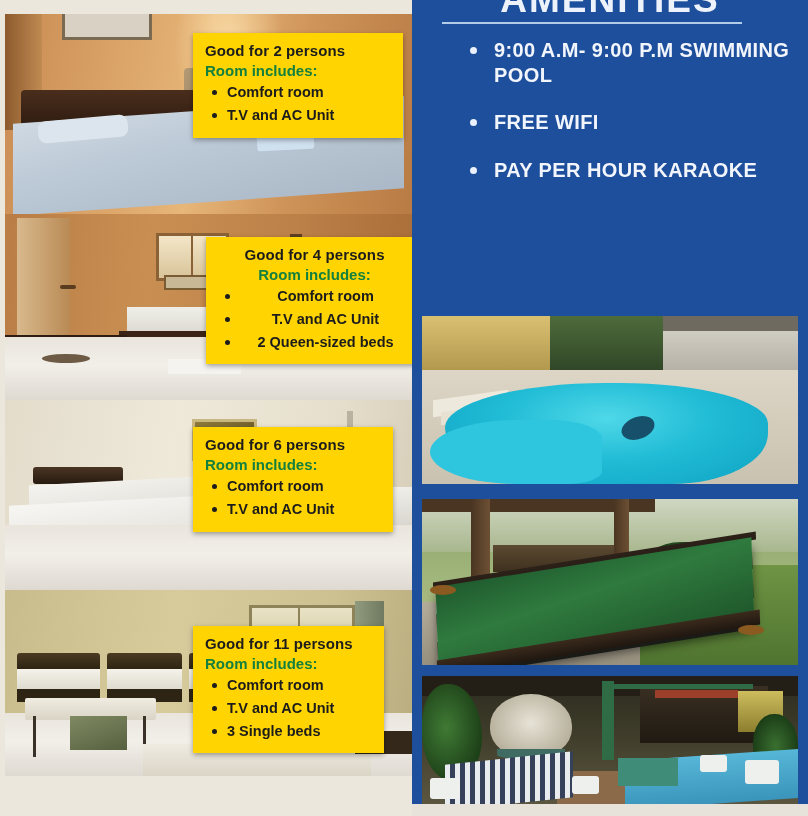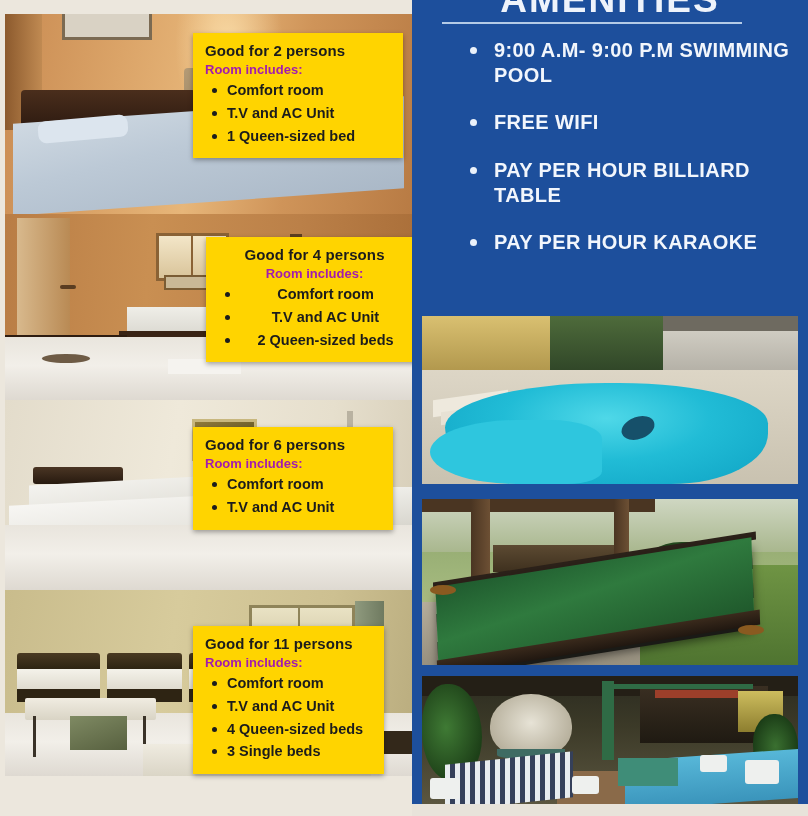--- a/index.html
+++ b/index.html
@@ -137,21 +137,21 @@
     position:absolute;
     background:#ffd400;
     padding:9px 14px 11px 12px;
     box-shadow:0 2px 5px rgba(0,0,0,.35);
   }
   .callout .c-head{
     font-size:15px; font-weight:bold; color:#1c1c1c;
     letter-spacing:.1px; margin-bottom:3px;
   }
   .callout .c-sub{
-    font-size:13px; font-weight:bold; color:#a21caf;
+    font-size:15px; font-weight:bold; color:#15803d;
     margin-bottom:2px;
   }
   .callout ul{ list-style:none; }
   .callout li{
     font-size:14.5px; font-weight:bold; color:#1c1c1c;
     line-height:1.57; padding-left:22px; position:relative;
     white-space:nowrap;
   }
   .callout li:before{
     content:""; position:absolute; left:7px; top:9px;
@@ -390,21 +390,20 @@
         </div>
       </div>
     </div>
 
     <div class="callout" style="left:193px; top:33px; width:210px;">
       <div class="c-head">Good for 2 persons</div>
       <div class="c-sub">Room includes:</div>
       <ul>
         <li>Comfort room</li>
         <li>T.V and AC Unit</li>
-        <li>1 Queen-sized bed</li>
       </ul>
     </div>
 
     <div class="callout" style="left:206px; top:237px; width:219px;text-align:center;">
       <div class="c-head">Good for 4 persons</div>
       <div class="c-sub">Room includes:</div>
       <ul>
         <li>Comfort room</li>
         <li>T.V and AC Unit</li>
         <li>2 Queen-sized beds</li>
@@ -419,37 +418,35 @@
         <li>T.V and AC Unit</li>
       </ul>
     </div>
 
     <div class="callout" style="left:193px; top:626px; width:191px;">
       <div class="c-head">Good for 11 persons</div>
       <div class="c-sub">Room includes:</div>
       <ul>
         <li>Comfort room</li>
         <li>T.V and AC Unit</li>
-        <li> 4 Queen-sized beds</li>
         <li>3 Single beds</li>
       </ul>
     </div>
   </div>
 
   <div id="right-col">
 
     <div id="amen-title-wrap">
       <div id="amen-title">AMENITIES</div>
     </div>
     <div id="amen-rule"></div>
 
     <ul id="amen-list">
       <li>9:00 A.M- 9:00 P.M SWIMMING POOL</li>
       <li>FREE WIFI</li>
-      <li>PAY PER HOUR BILLIARD TABLE</li>
       <li>PAY PER HOUR KARAOKE</li>
     </ul>
 
     <div class="rphoto pool" style="left:10px; top:316px; width:376px; height:168px;">
       <div class="rp-inner">
         <div class="sky"></div>
         <div class="trees"></div>
         <div class="bldg-l"></div>
         <div class="bldg-r"></div>
         <div class="roof-r"></div>

